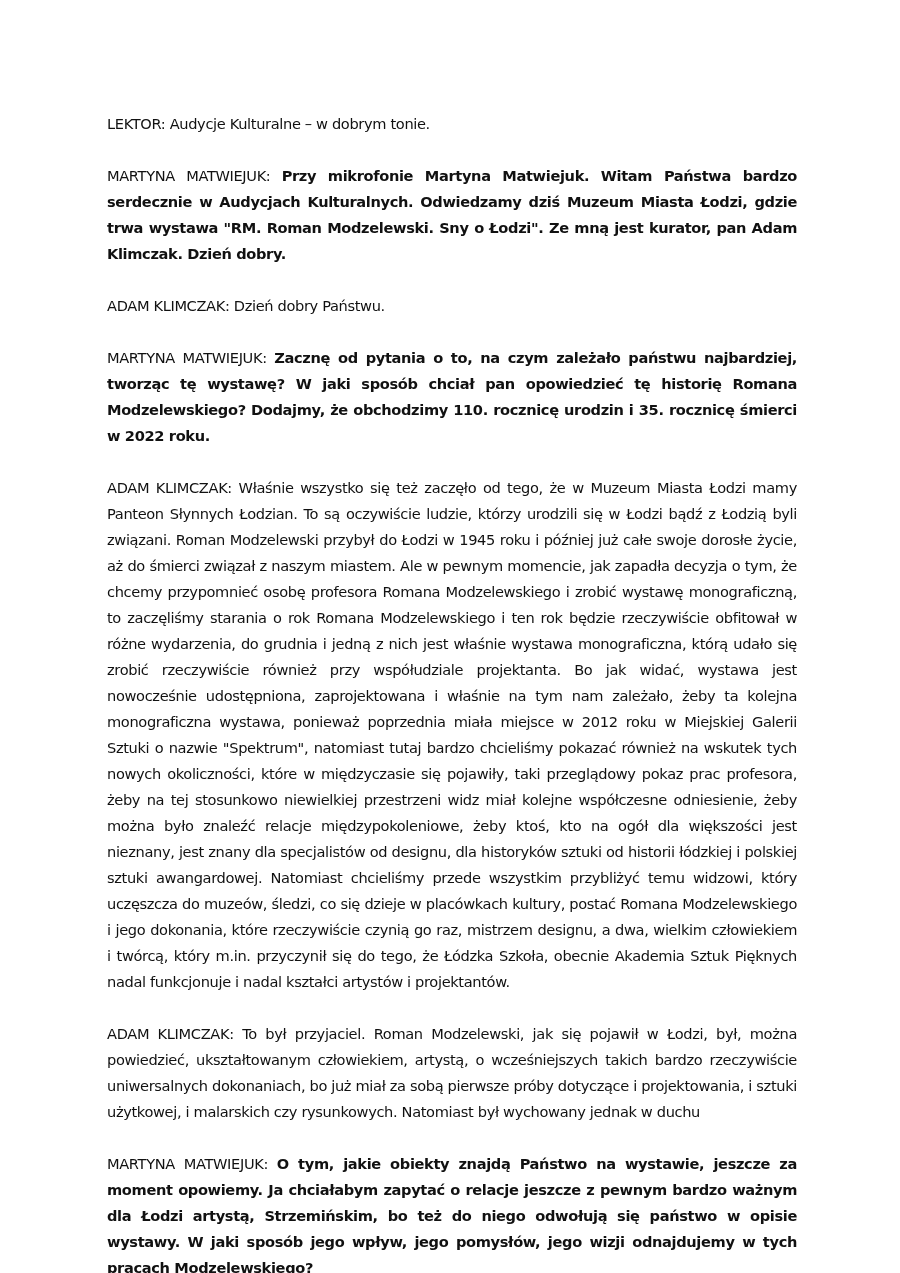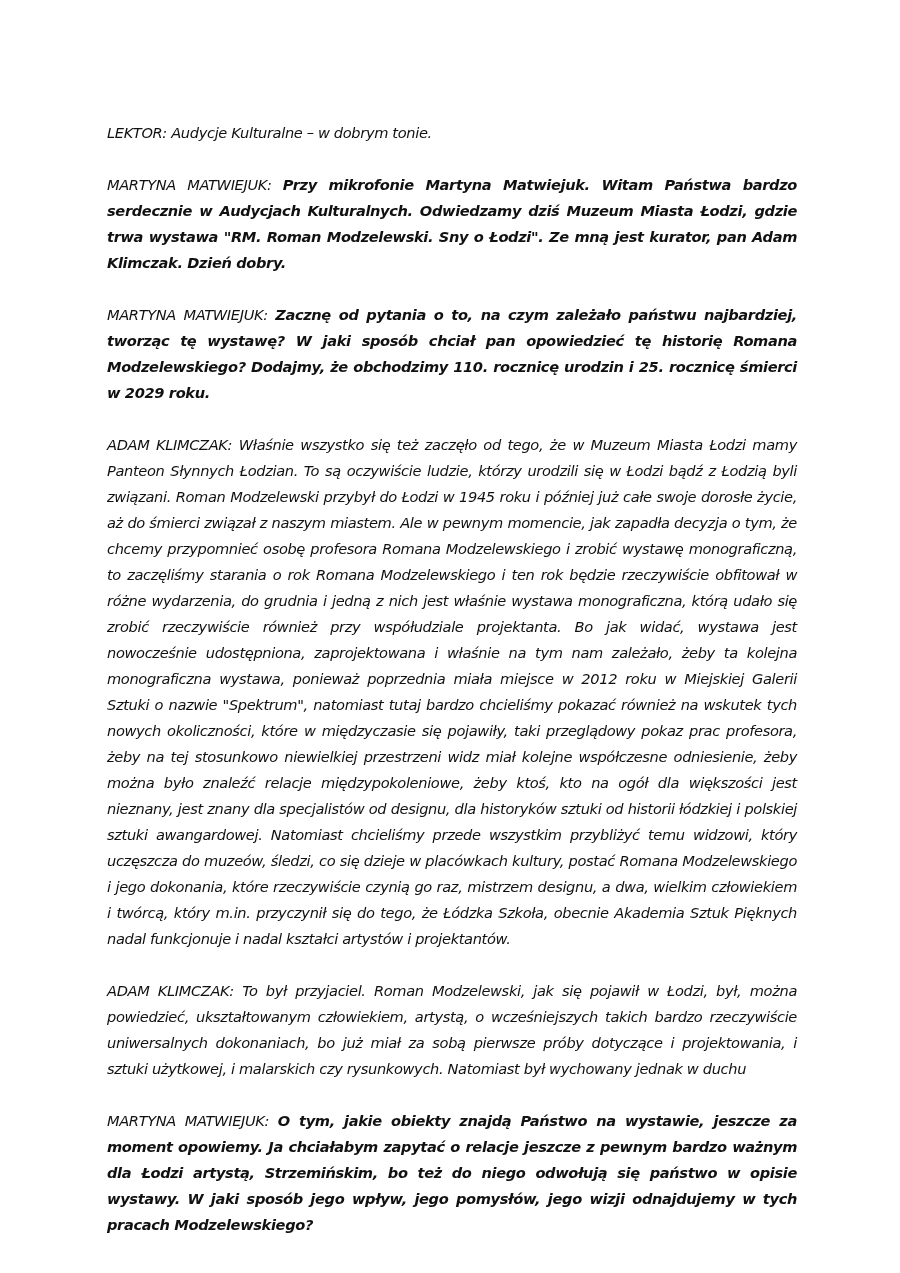--- a/index.html
+++ b/index.html
@@ -18,23 +18,22 @@
       left: 107px;
       top: 103px;
       width: 690px;
       font-family: "DejaVu Sans", sans-serif;
       font-size: 14.6px;
       line-height: 26px;
       color: #111111;
       letter-spacing: -0.35px;
     }
     .para {
-      margin: 17px 0 26px 0;
+      margin: 8px 0 26px 0;
       text-align: justify;
-      font-style: italic;
     }
     .speaker {
       font-weight: normal;
     }
     .speech-bold {
       font-weight: bold;
     }
     .speech-normal {
       font-weight: normal;
     }
@@ -47,24 +46,28 @@
   <p class="para">
     <span class="speaker">LEKTOR:</span>
     <span class="speech-normal">Audycje Kulturalne – w dobrym tonie.</span>
   </p>
 
   <p class="para">
     <span class="speaker">MARTYNA MATWIEJUK:</span>
     <span class="speech-bold">Przy mikrofonie Martyna Matwiejuk. Witam Państwa bardzo serdecznie w Audycjach Kulturalnych. Odwiedzamy dziś Muzeum Miasta Łodzi, gdzie trwa wystawa "RM. Roman Modzelewski. Sny o Łodzi". Ze mną jest kurator, pan Adam Klimczak. Dzień dobry.</span>
   </p>
 
+  <p class="para">
+    <span class="speaker">ADAM KLIMCZAK:</span>
+    <span class="speech-normal">Dzień dobry Państwu.</span>
+  </p>
 
   <p class="para">
     <span class="speaker">MARTYNA MATWIEJUK:</span>
-    <span class="speech-bold">Zacznę od pytania o to, na czym zależało państwu najbardziej, tworząc tę wystawę? W jaki sposób chciał pan opowiedzieć tę historię Romana Modzelewskiego? Dodajmy, że obchodzimy 110. rocznicę urodzin i 25. rocznicę śmierci w 2029 roku.</span>
+    <span class="speech-bold">Zacznę od pytania o to, na czym zależało państwu najbardziej, tworząc tę wystawę? W jaki sposób chciał pan opowiedzieć tę historię Romana Modzelewskiego? Dodajmy, że obchodzimy 110. rocznicę urodzin i 35. rocznicę śmierci w 2022 roku.</span>
   </p>
 
   <p class="para">
     <span class="speaker">ADAM KLIMCZAK:</span>
     <span class="speech-normal">Właśnie wszystko się też zaczęło od tego, że w Muzeum Miasta Łodzi mamy Panteon Słynnych Łodzian. To są oczywiście ludzie, którzy urodzili się w Łodzi bądź z Łodzią byli związani. Roman Modzelewski przybył do Łodzi w 1945 roku i później już całe swoje dorosłe życie, aż do śmierci związał z naszym miastem. Ale w pewnym momencie, jak zapadła decyzja o tym, że chcemy przypomnieć osobę profesora Romana Modzelewskiego i zrobić wystawę monograficzną, to zaczęliśmy starania o rok Romana Modzelewskiego i ten rok będzie rzeczywiście obfitował w różne wydarzenia, do grudnia i jedną z nich jest właśnie wystawa monograficzna, którą udało się zrobić rzeczywiście również przy współudziale projektanta. Bo jak widać, wystawa jest nowocześnie udostępniona, zaprojektowana i właśnie na tym nam zależało, żeby ta kolejna monograficzna wystawa, ponieważ poprzednia miała miejsce w 2012 roku w Miejskiej Galerii Sztuki o nazwie "Spektrum", natomiast tutaj bardzo chcieliśmy pokazać również na wskutek tych nowych okoliczności, które w międzyczasie się pojawiły, taki przeglądowy pokaz prac profesora, żeby na tej stosunkowo niewielkiej przestrzeni widz miał kolejne współczesne odniesienie, żeby można było znaleźć relacje międzypokoleniowe, żeby ktoś, kto na ogół dla większości jest nieznany, jest znany dla specjalistów od designu, dla historyków sztuki od historii łódzkiej i polskiej sztuki awangardowej. Natomiast chcieliśmy przede wszystkim przybliżyć temu widzowi, który uczęszcza do muzeów, śledzi, co się dzieje w placówkach kultury, postać Romana Modzelewskiego i jego dokonania, które rzeczywiście czynią go raz, mistrzem designu, a dwa, wielkim człowiekiem i twórcą, który m.in. przyczynił się do tego, że Łódzka Szkoła, obecnie Akademia Sztuk Pięknych nadal funkcjonuje i nadal kształci artystów i projektantów.</span>
   </p>
 
   <p class="para">
     <span class="speaker">ADAM KLIMCZAK:</span>
     <span class="speech-normal">To był przyjaciel. Roman Modzelewski, jak się pojawił w Łodzi, był, można powiedzieć, ukształtowanym człowiekiem, artystą, o wcześniejszych takich bardzo rzeczywiście uniwersalnych dokonaniach, bo już miał za sobą pierwsze próby dotyczące i projektowania, i sztuki użytkowej, i malarskich czy rysunkowych. Natomiast był wychowany jednak w duchu</span>

